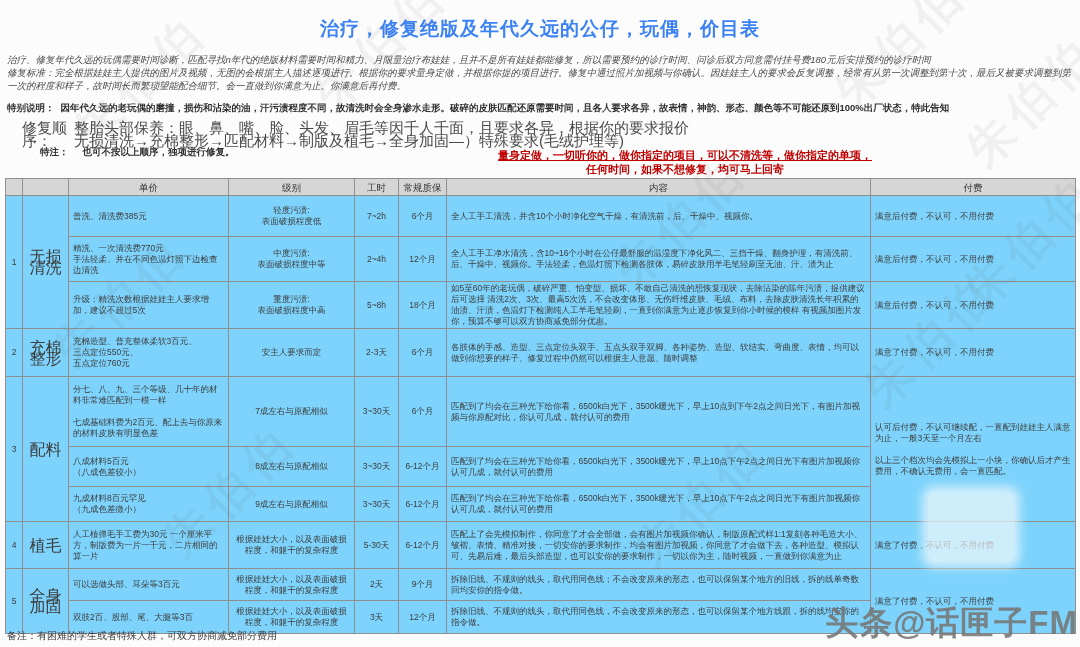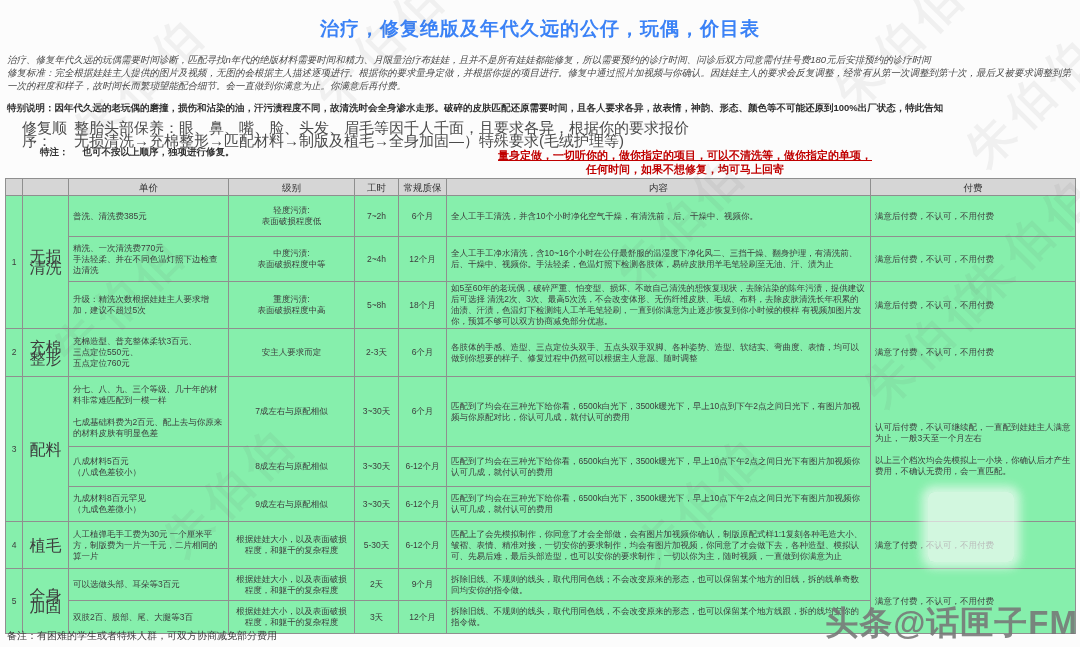--- a/index.html
+++ b/index.html
@@ -4,30 +4,30 @@
 <style>
   html,body{margin:0;padding:0;background:#ffffff;}
   .page{position:relative;width:1080px;height:647px;background:#fcfcfc;overflow:hidden;
         font-family:"Liberation Sans","DejaVu Sans",sans-serif;color:#3a3a3a;}
   .title{position:absolute;top:16px;left:0;right:0;text-align:center;font-size:19px;
          font-weight:bold;color:#3b82f6;letter-spacing:1px;}
   .intro{position:absolute;top:53px;left:7px;width:1066px;font-size:9.5px;line-height:13px;color:#4a4a4a;}
   .intro p{margin:0;font-style:italic;}
   .special{position:absolute;top:101px;left:7px;width:1066px;font-size:9.5px;line-height:13px;
            font-weight:bold;color:#2f2f2f;}
-  .special .lbl{}
+  .special .lbl{margin-right:6px;}
   .order{position:absolute;top:121px;left:22px;display:flex;align-items:flex-end;font-size:15px;line-height:13px;color:#4a4a4a;}
   .order .lbl{width:52px;flex:0 0 52px;}
   .extra{position:absolute;top:146px;left:40px;font-size:9.5px;font-weight:bold;color:#2f2f2f;}
   .extra .lbl{margin-right:14px;}
   .banner{position:absolute;top:148px;left:450px;width:470px;text-align:center;
           font-size:11px;line-height:14px;font-weight:bold;color:#c00000;}
   .banner .u{text-decoration:underline;}
   table.price{position:absolute;top:178px;left:5px;width:1070px;border-collapse:collapse;
-              table-layout:fixed;font-size:8.5px;line-height:11px;color:#3d3d3d;background:#86efac;}
+              table-layout:fixed;font-size:8.5px;line-height:11px;color:#3d3d3d;background:#7dd3fc;}
   table.price th,table.price td{border:1px solid #8f8f8f;padding:1px 4px;vertical-align:middle;
               white-space:pre-line;overflow:hidden;}
   table.price th{background:#d6d6d6;font-size:9.5px;font-weight:normal;color:#333;text-align:center;padding:1px 0;}
   .c-num{text-align:center;}
   .c-cat{text-align:center;font-size:16px;}
   .c-price{text-align:left;}
   .c-lvl{text-align:center;}
   .c-hrs,.c-war{text-align:center;}
   .c-cnt{text-align:left;}
   .c-pay{text-align:left;}

